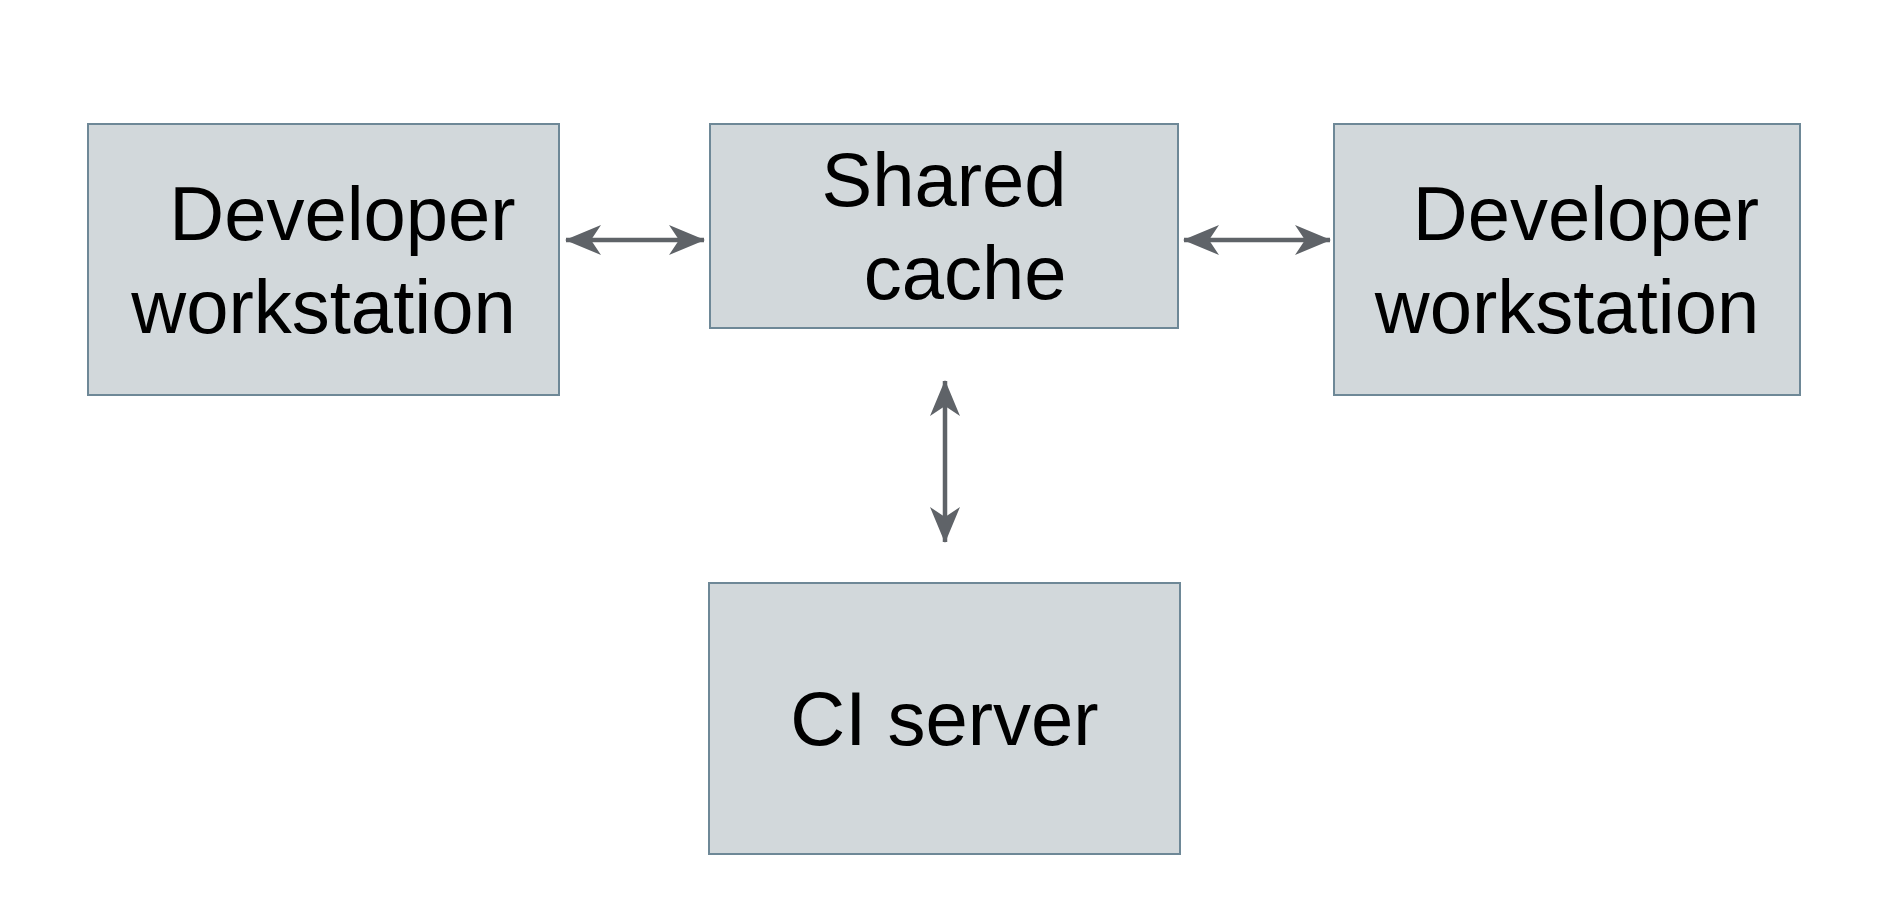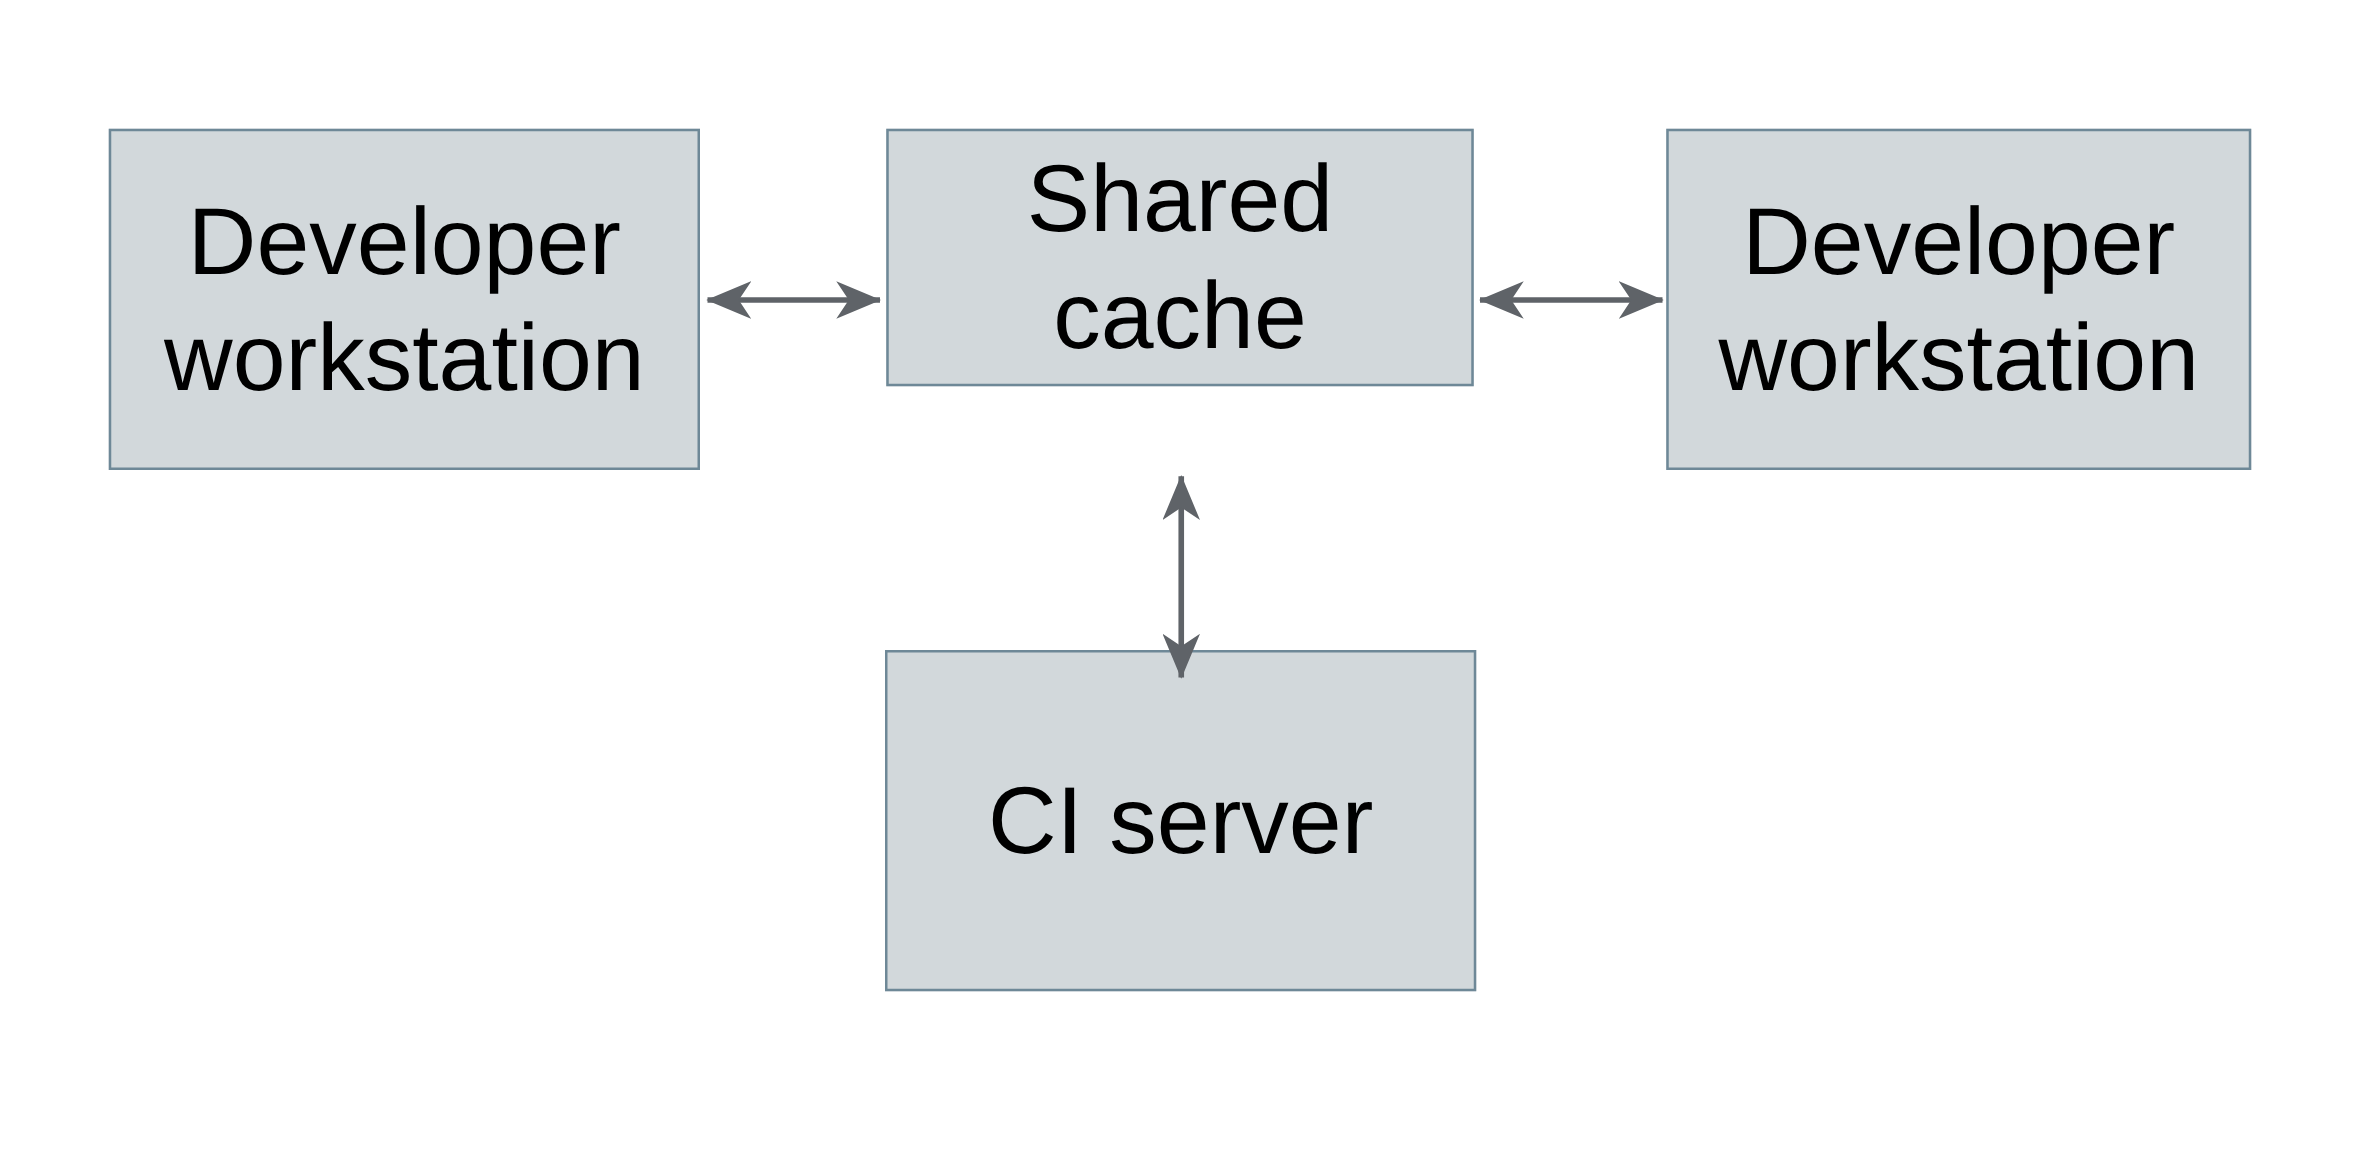--- a/index.html
+++ b/index.html
@@ -21,33 +21,34 @@
     background: var(--bg);
     overflow: hidden;
   }
   .node {
     position: absolute;
     background: var(--box-fill);
     border: 2px solid var(--box-border);
     display: flex;
     align-items: center;
     justify-content: center;
-    text-align: center;
+    text-align: right;
+    margin-top: 20px;
   }
   .node-label {
     font-size: 76px;
     line-height: 93px;
     color: var(--text);
     white-space: pre-line;
     letter-spacing: 0;
   }
   #node-dev-left   { left: 87px;   top: 103px; width: 473px; height: 273px; }
   #node-shared     { left: 709px;  top: 103px; width: 470px; height: 206px; }
   #node-dev-right  { left: 1333px; top: 103px; width: 468px; height: 273px; }
-  #node-ci         { left: 708px;  top: 520px; width: 473px; height: 273px; }
+  #node-ci         { left: 708px;  top: 562px; width: 473px; height: 273px; }
   .arrow-layer {
     position: absolute;
     left: 0; top: 0;
     width: 1900px;
     height: 922px;
     pointer-events: none;
   }
   .arrow-shaft { stroke: var(--arrow); stroke-width: 4.5px; fill: none; }
   .arrowhead   { fill: var(--arrow); }
 </style>

